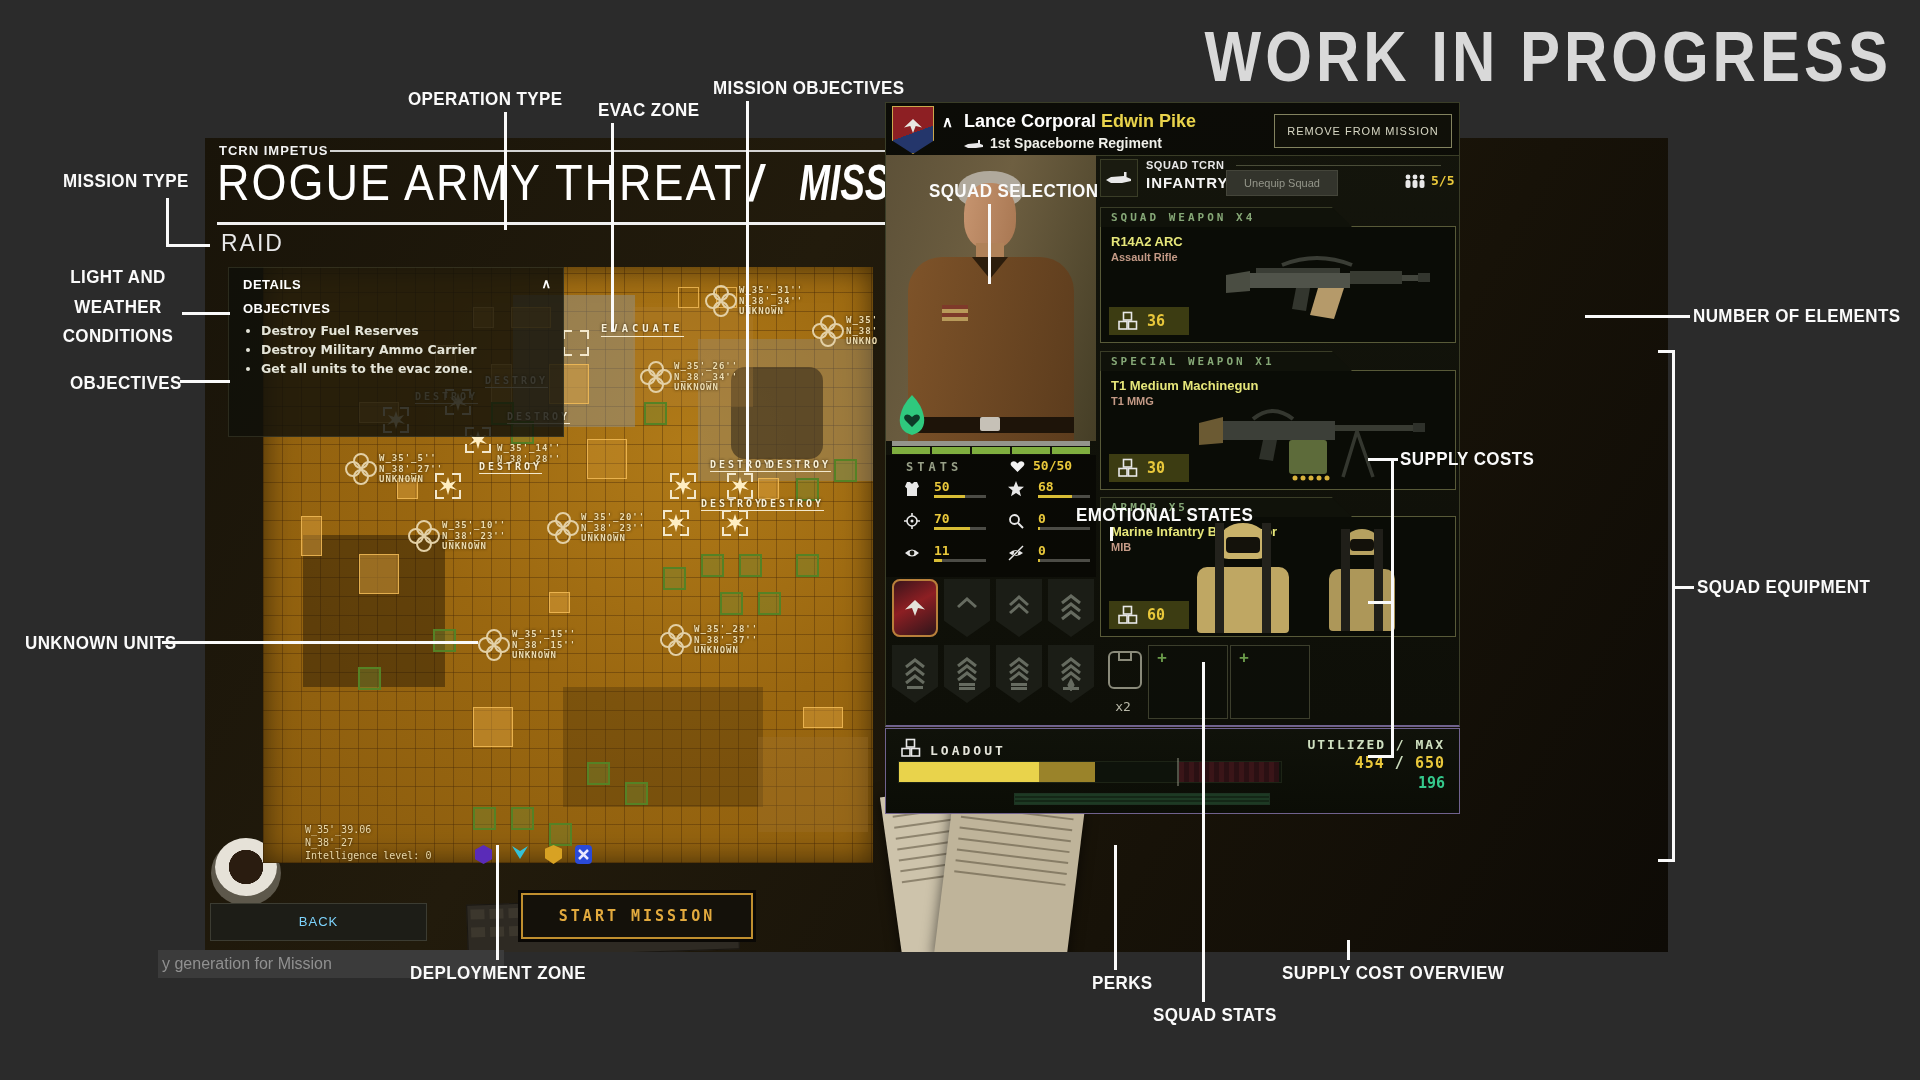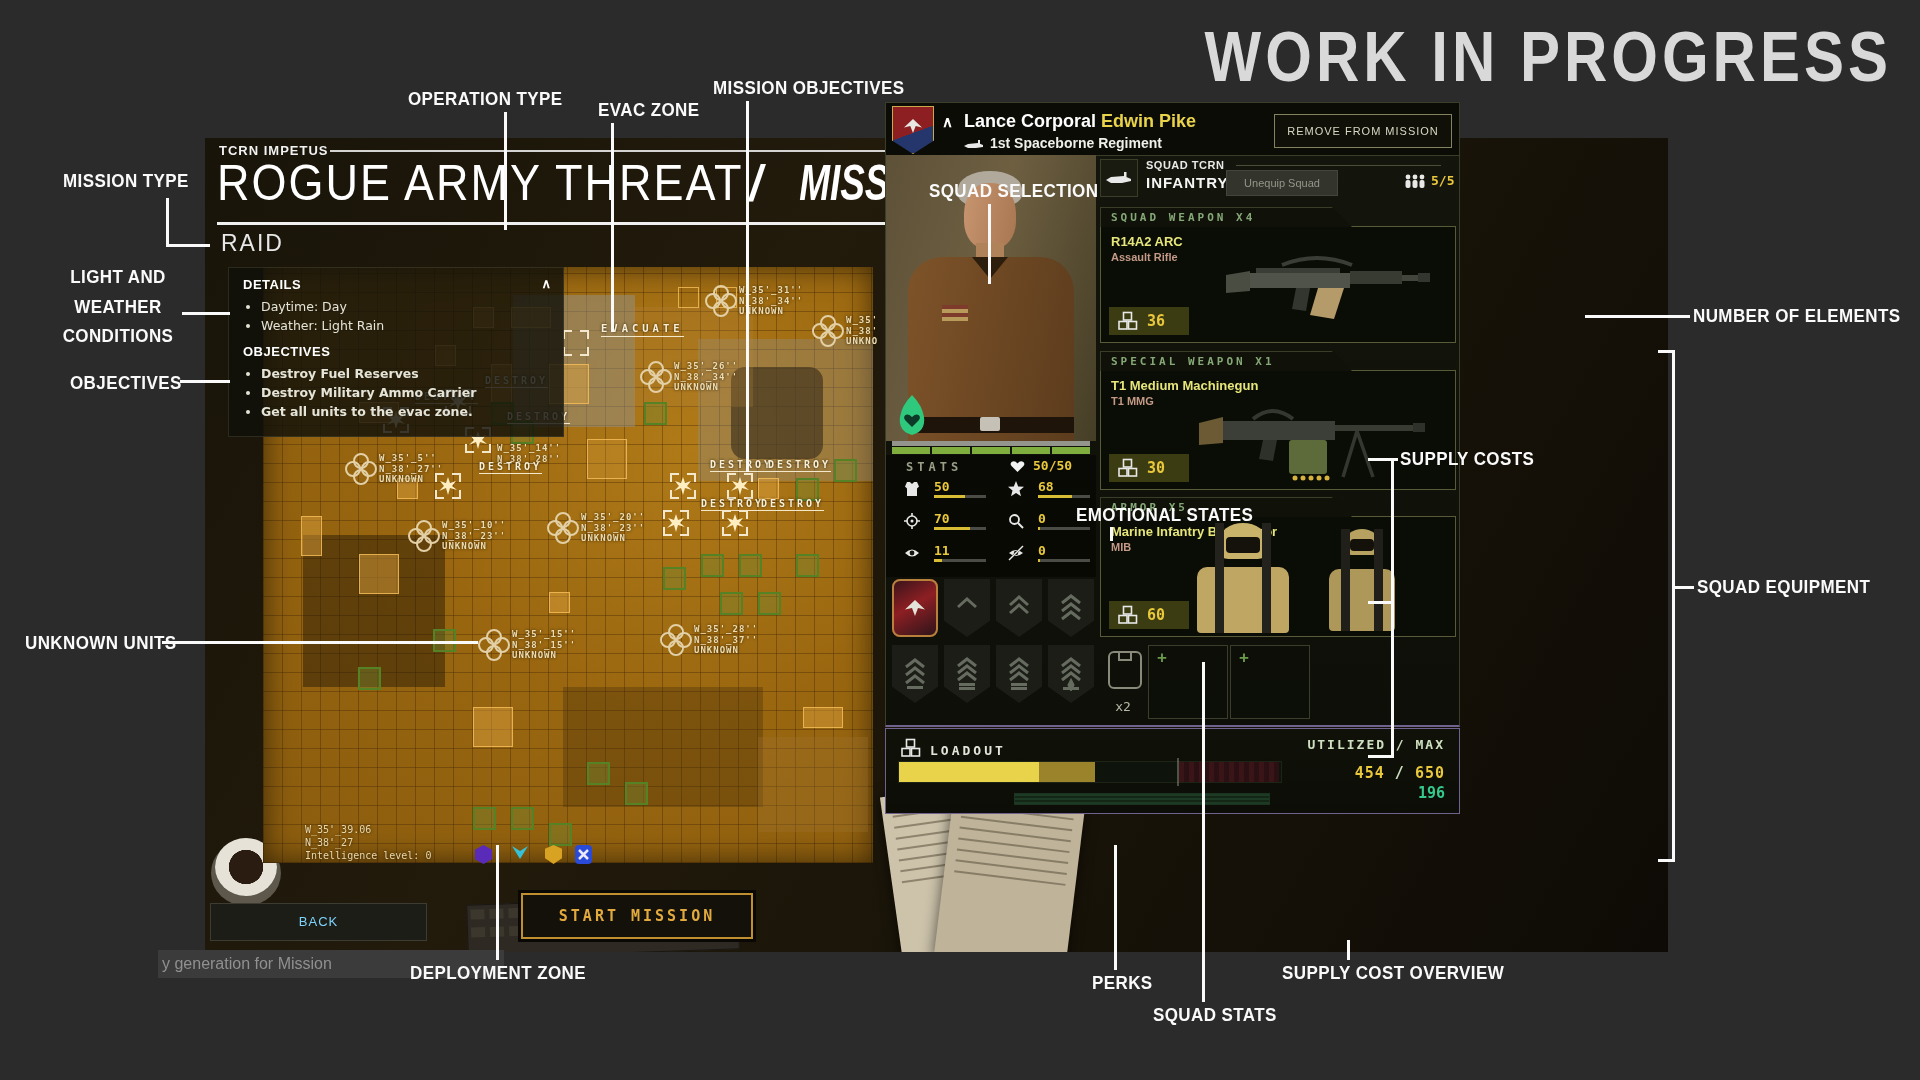--- a/index.html
+++ b/index.html
@@ -166,21 +166,21 @@
   .lo-title{position:absolute;left:14px;top:9px;color:#e4e4da;font-family:"DejaVu Sans Mono",monospace;font-size:13px;font-weight:700;letter-spacing:3px;}
   .lo-title svg{vertical-align:-3px;margin-right:8px;}
   .lo-bar{position:absolute;left:12px;top:32px;width:382px;height:20px;background:#0e130b;border:1px solid #1d2416;}
   .lo-bar .f1{position:absolute;left:0;top:0;height:100%;width:140px;background:#e9d34b;}
   .lo-bar .f2{position:absolute;left:140px;top:0;height:100%;width:56px;background:#9a832a;}
   .lo-bar .f3{position:absolute;left:280px;top:0;height:100%;width:100px;
               background:repeating-linear-gradient(90deg,#3a1518 0 5px,#2a1013 5px 10px);}
   .lo-tick{position:absolute;left:278px;top:-4px;width:2px;height:28px;background:rgba(200,200,180,.35);}
   .lo-right{position:absolute;right:14px;top:8px;text-align:right;font-family:"DejaVu Sans Mono",monospace;font-weight:700;}
   .lo-right .lab{color:#cfe0c0;font-size:13px;letter-spacing:2px;}
-  .lo-right .num{color:#e9c83b;font-size:15px;margin-top:12px;letter-spacing:1px;}
+  .lo-right .num{color:#e9c83b;font-size:15px;margin-top:2px;letter-spacing:1px;}
   .lo-right .rem{color:#35c98c;font-size:15px;margin-top:2px;}
   .lo-strip{position:absolute;left:128px;top:64px;width:254px;height:10px;border:1px solid #1d3322;
             background:repeating-linear-gradient(0deg,#1d3a24 0 2px,#142717 2px 4px);}
   .footnote{position:absolute;left:158px;top:950px;width:342px;height:28px;background:#3b3b3b;color:#909090;
             font-size:16px;line-height:28px;padding-left:4px;overflow:hidden;white-space:nowrap;z-index:2;}
 </style>
 </head>
 <body>
 
 <div class="game">
@@ -455,24 +455,20 @@
         </svg></div>
     <div class="mfi" style="left:282px;top:578px;background:#d8a223;clip-path:polygon(50% 0,100% 20%,100% 70%,50% 100%,0 70%,0 20%);"></div>
     <div class="mfi" style="left:312px;top:578px;background:#2a4ad8;border-radius:4px;"><svg width="17" height="19">
           <path d="M4 5 L13 14 M13 5 L4 14" stroke="#e8e8ff" stroke-width="2.5"></path>
         </svg></div>
   </div>
 
   <div class="details">
     <span class="chev">∧</span>
     <h4>DETAILS</h4>
-    <ul>
-      <li>Daytime: Day</li>
-      <li>Weather: Light Rain</li>
-    </ul>
     <h4>OBJECTIVES</h4>
     <ul style="font-weight:700;">
       <li>Destroy Fuel Reserves</li>
       <li>Destroy Military Ammo Carrier</li>
       <li>Get all units to the evac zone.</li>
     </ul>
   </div>
 
   <div class="btn-back">BACK</div>
   <div class="btn-start">START MISSION</div>

